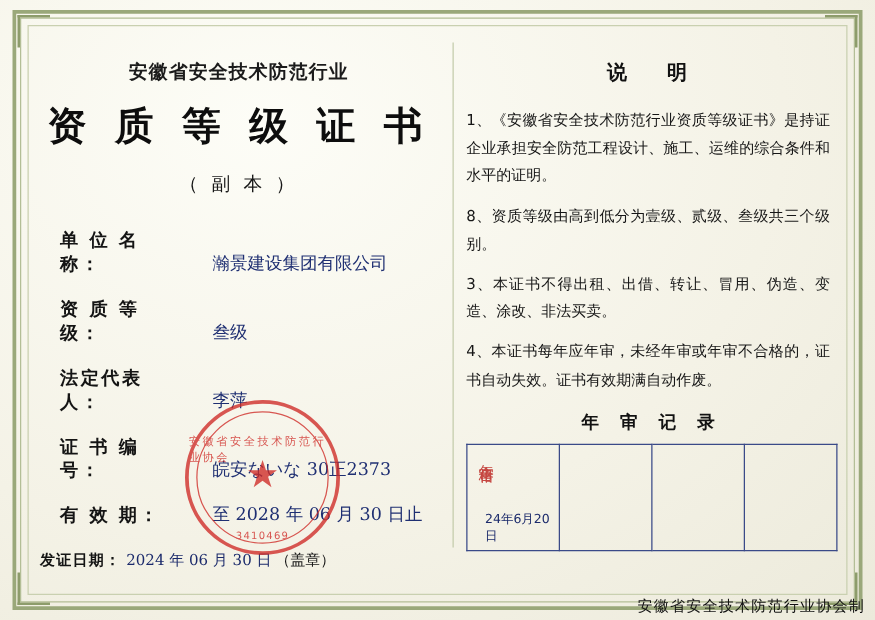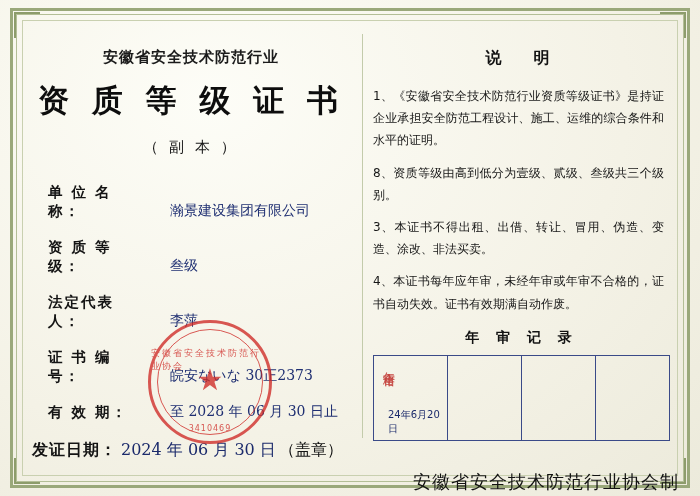--- a/index.html
+++ b/index.html
@@ -126,21 +126,21 @@
     padding-bottom: 1px;
     white-space: nowrap;
   }
   .field-value.hand {
     color: #1f2f72;
   }
   .issue-row {
     display: flex;
     align-items: flex-end;
     margin-top: 18px;
-    font-size: 16px;
+    font-size: 12px;
     color: #141414;
     padding-left: 2px;
   }
   .issue-label {
     letter-spacing: 1px;
     font-weight: bold;
     flex: none;
   }
   .issue-value {
     color: #1b2a6b;
@@ -248,24 +248,24 @@
     position: absolute;
     left: 14px;
     bottom: 4px;
     color: #1b2a6b;
     font-size: 10px;
   }
   .footer {
     position: absolute;
     left: 0; right: 0; bottom: 2px;
     text-align: right;
-    font-size: 18px;
+    font-size: 12px;
     color: #121212;
     letter-spacing: 1px;
-    padding-right: 21px;
+    padding-right: 8px;
   }
 </style>
 </head>
 <body>
 
 <div class="certificate">
   <div class="border-outer"></div>
   <div class="border-mid"></div>
   <div class="border-inner"></div>
   <div class="corner tl"></div>

